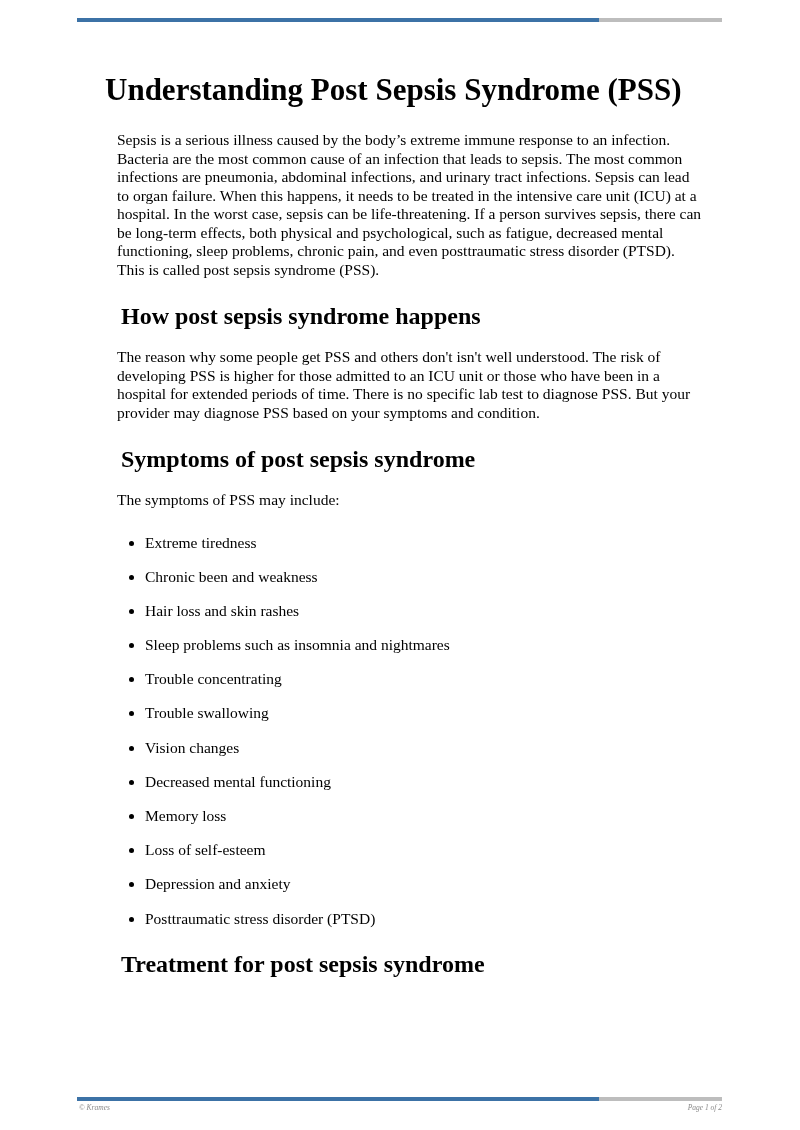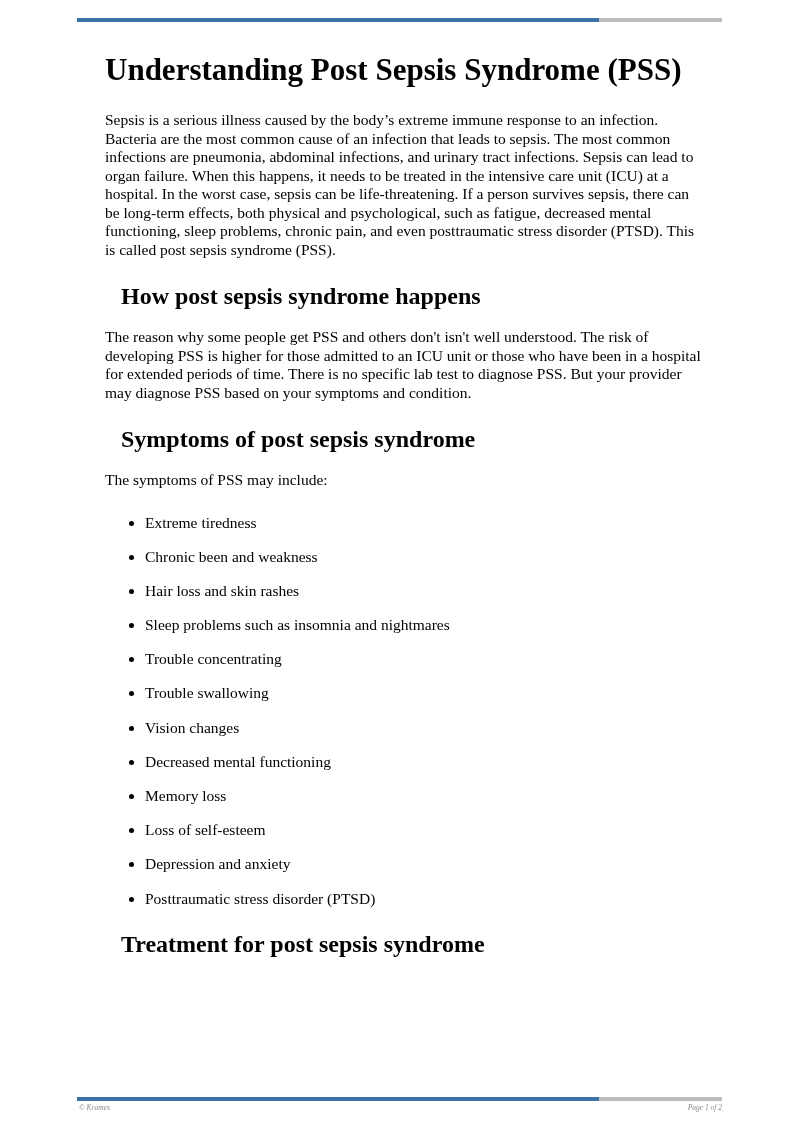--- a/index.html
+++ b/index.html
@@ -4,24 +4,24 @@
   <style>
     html, body { margin: 0; padding: 0; background: #ffffff; }
     body { width: 800px; height: 1130px; position: relative; overflow: hidden; font-family: "Liberation Serif", serif; color: #000; }
     .bar { position: absolute; left: 77px; width: 645px; height: 4px; background: #bdbdbd; }
     .bar .fill { position: absolute; left: 0; top: 0; height: 100%; width: 81%; background: #3c72a6; }
     .bar.top { top: 18px; }
     .bar.bottom { top: 1097px; }
     .footer-left, .footer-right { position: absolute; top: 1103px; font-family: Liberation Serif, serif; font-style: italic; font-size: 7.5px; color: #8a8a8a; }
     .footer-left { left: 79px; }
     .footer-right { right: 78px; }
-    .content { position: absolute; left: 105px; top: 52px; width: 600px; }
+    .content { position: absolute; left: 105px; top: 72px; width: 600px; }
     h1 { font-family: "Liberation Serif", serif; font-weight: bold; font-size: 31px; line-height: 36px; margin: 0 0 23px 0; }
     h2 { font-family: "Liberation Serif", serif; font-weight: bold; font-size: 24px; line-height: 28px; margin: 0 0 18px 16px; }
-    p { font-size: 15.5px; line-height: 18.5px; margin: 0 0 15px 0; }
+    p { font-size: 15.5px; line-height: 18.5px; margin: 0 0 15px 12px; }
     p.intro { margin-bottom: 23px; }
     p.last { margin-bottom: 23px; }
     ul { margin: 0; padding: 0 0 0 40px; list-style: disc; }
     ul li { font-size: 15.5px; line-height: 18.5px; margin: 0 0 15.7px 0; }
     ul { margin-bottom: 22px; margin-top: 24px; }
   </style>
 </head>
 <body>
 
 <div class="bar top" style="background: rgb(189, 189, 189);">

